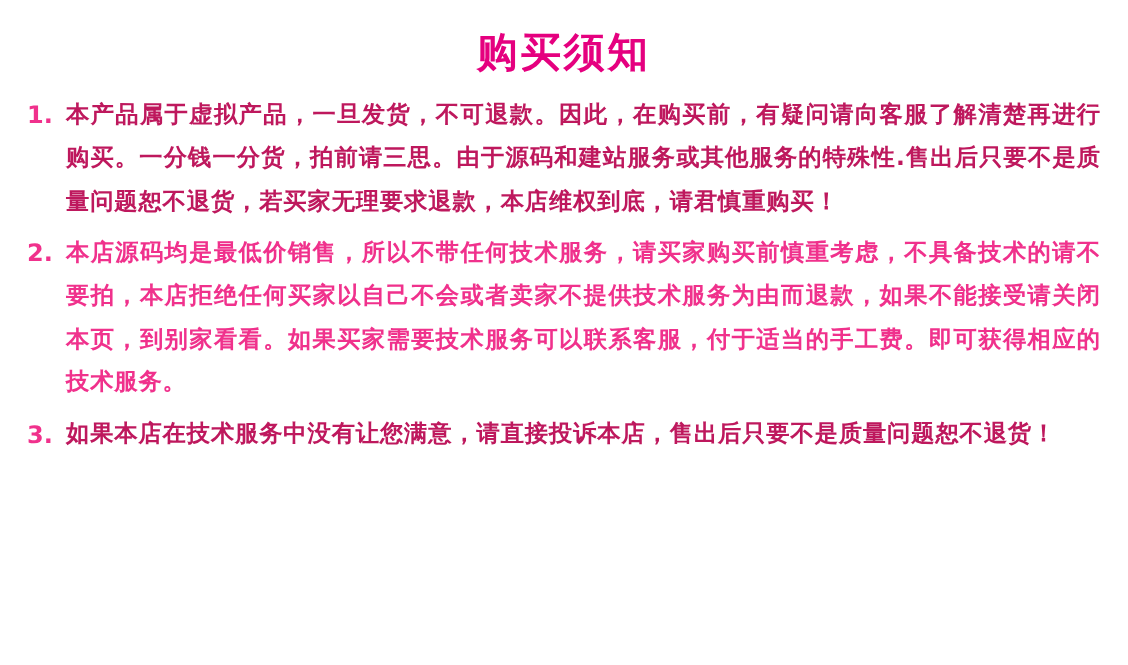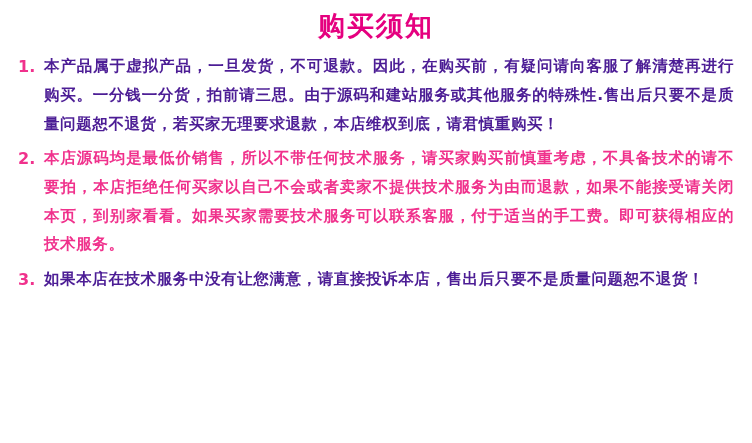--- a/index.html
+++ b/index.html
@@ -11,21 +11,21 @@
     height: 443px;
     background: #ffffff;
     font-family: "DejaVu Sans", sans-serif;
     overflow: hidden;
   }
   .page {
     position: relative;
     width: 752px;
     height: 359px;
     box-sizing: border-box;
-    padding: 6px 18px 0 18px;
+    padding: 16px 18px 0 18px;
     background: #ffffff;
   }
   .doc-title {
     text-align: center;
     color: #e5007f;
     font-size: 27px;
     font-weight: bold;
     letter-spacing: 2px;
     line-height: 1.2;
     margin: 4px 0 10px 0;
@@ -52,21 +52,21 @@
     color: #f0318c;
   }
   .notice-text {
     flex: 1 1 auto;
     font-size: 15.5px;
     font-weight: bold;
     line-height: 1.85;
     letter-spacing: 0.6px;
     text-align: justify;
     text-justify: inter-ideograph;
-    color: #4c1d95;
+    color: #be185d;
   }
   .item-2 .notice-text, .item-2 .notice-num { color: #f0318c; }
   .item-3 { margin-bottom: 0; }
 </style>
 </head>
 <body>
 
 <div class="page">
 
   <div class="doc-title">购买须知</div>

